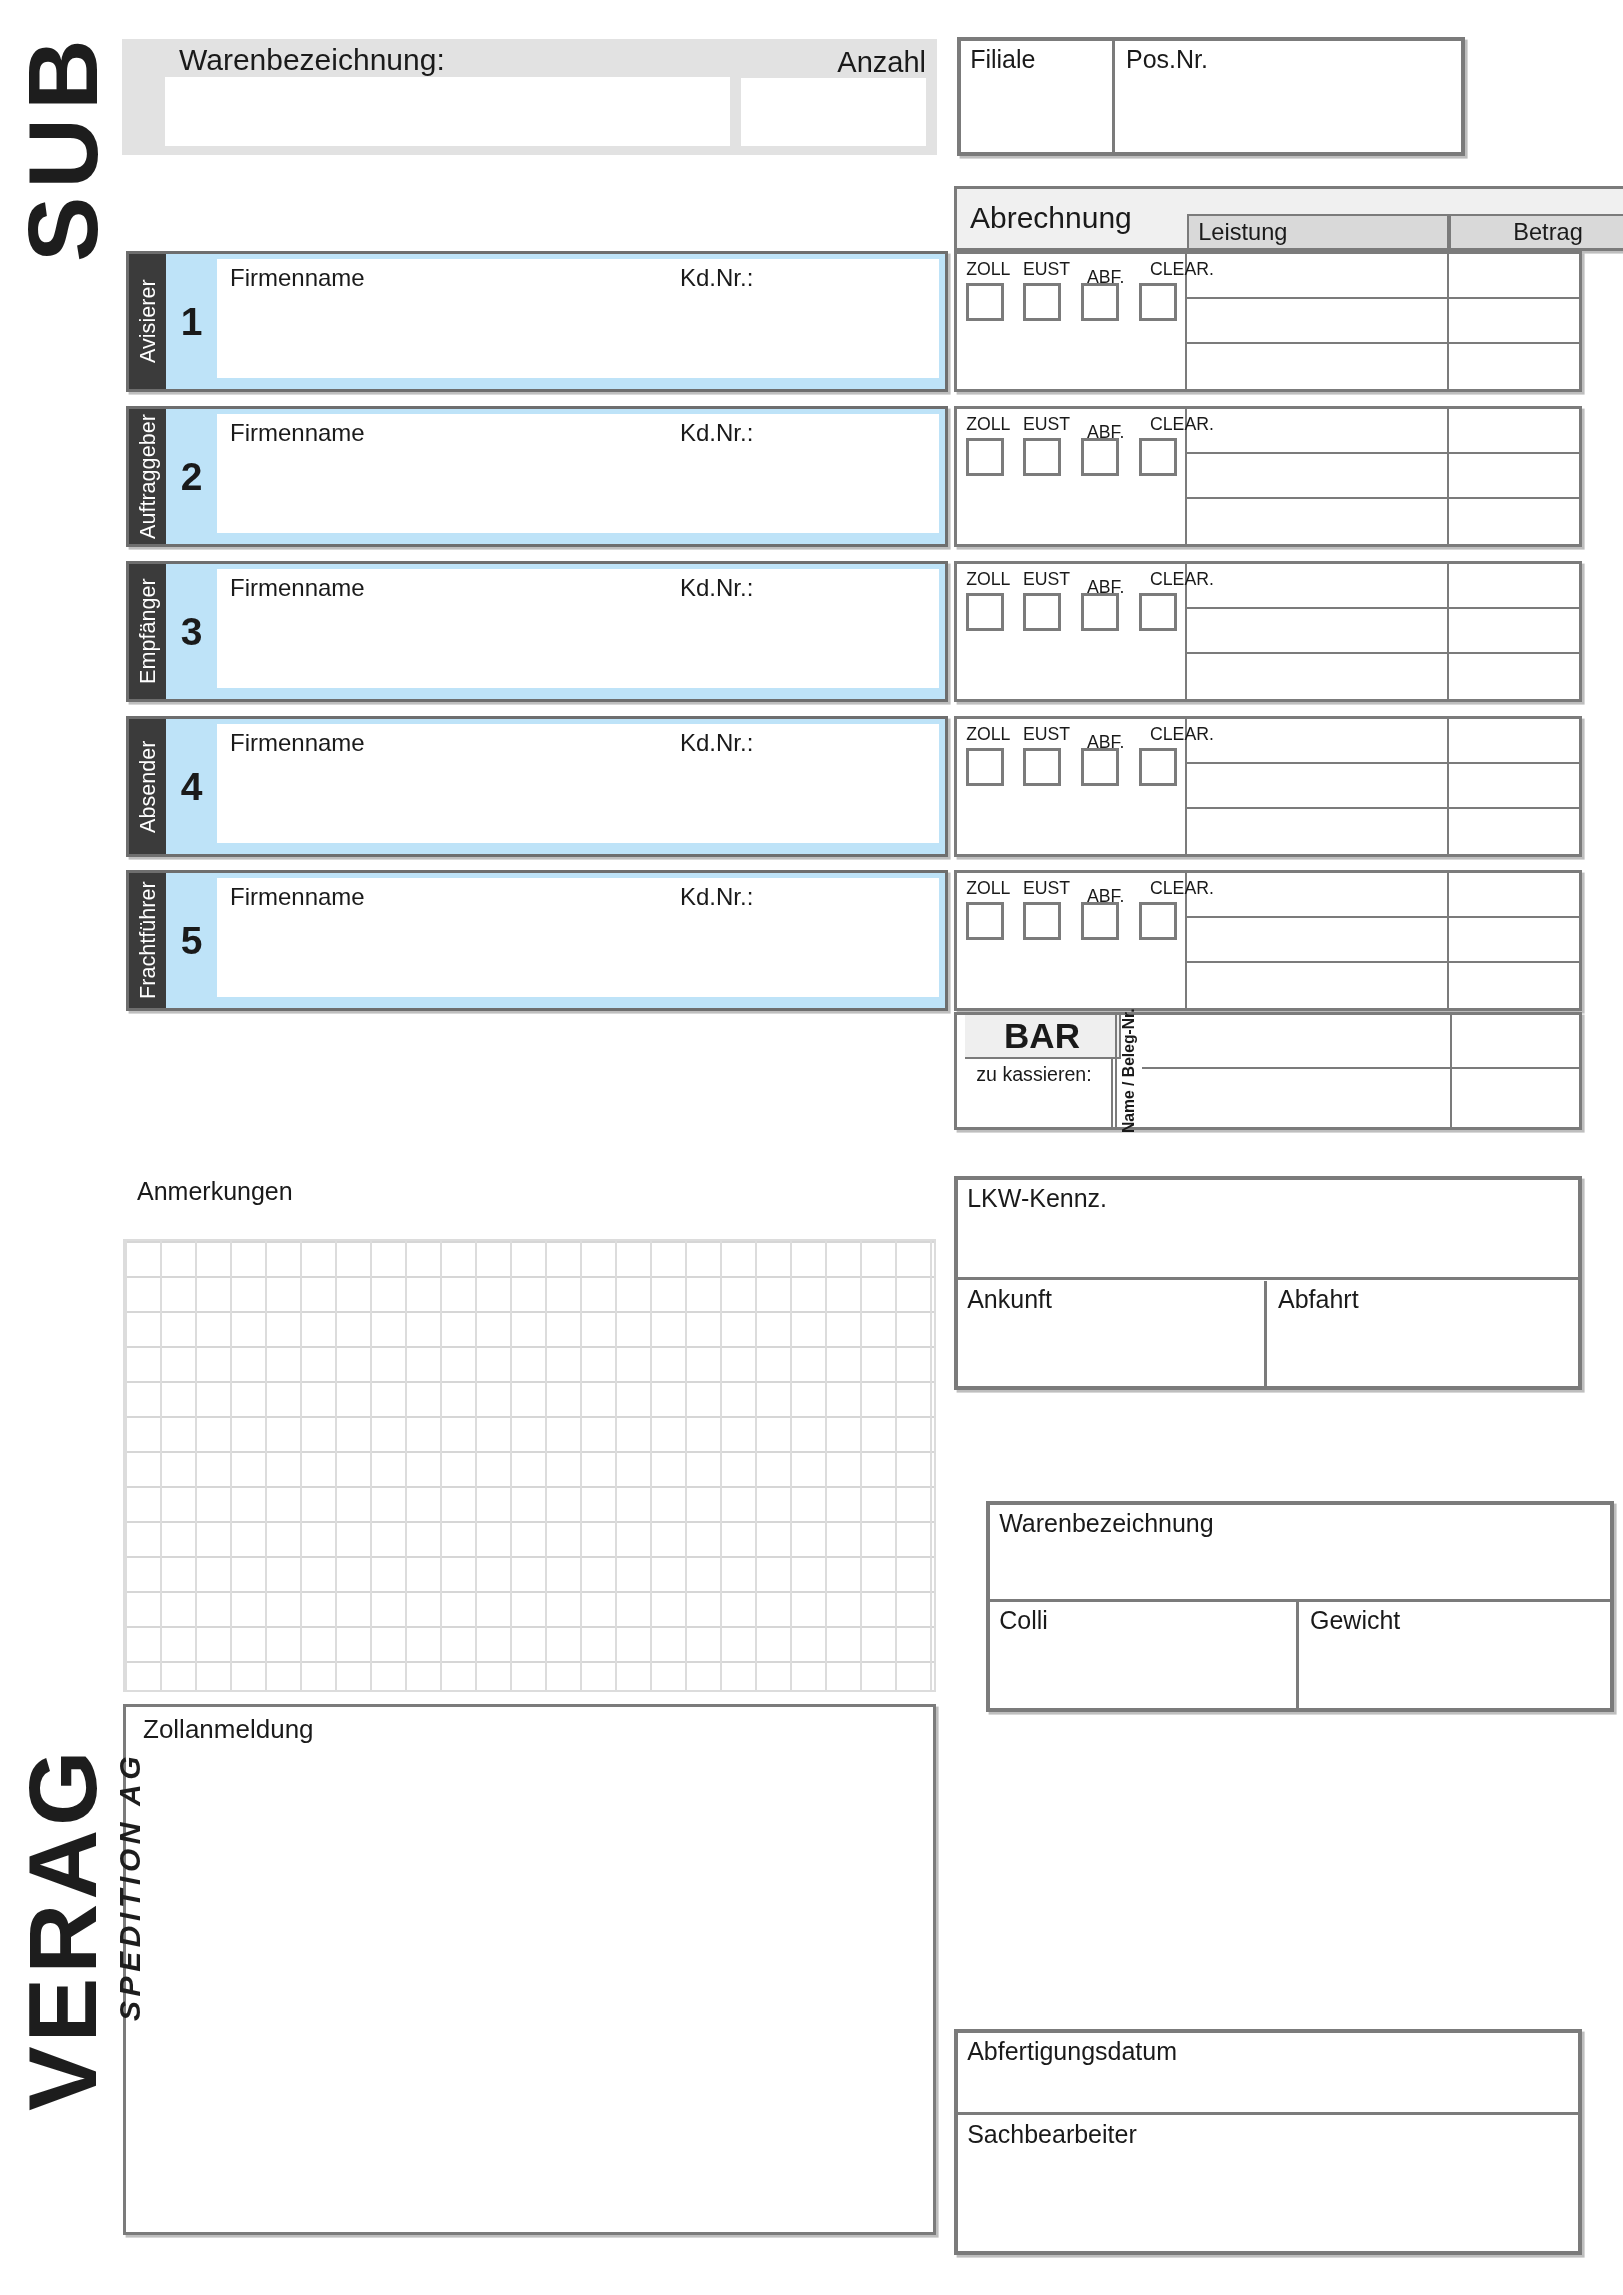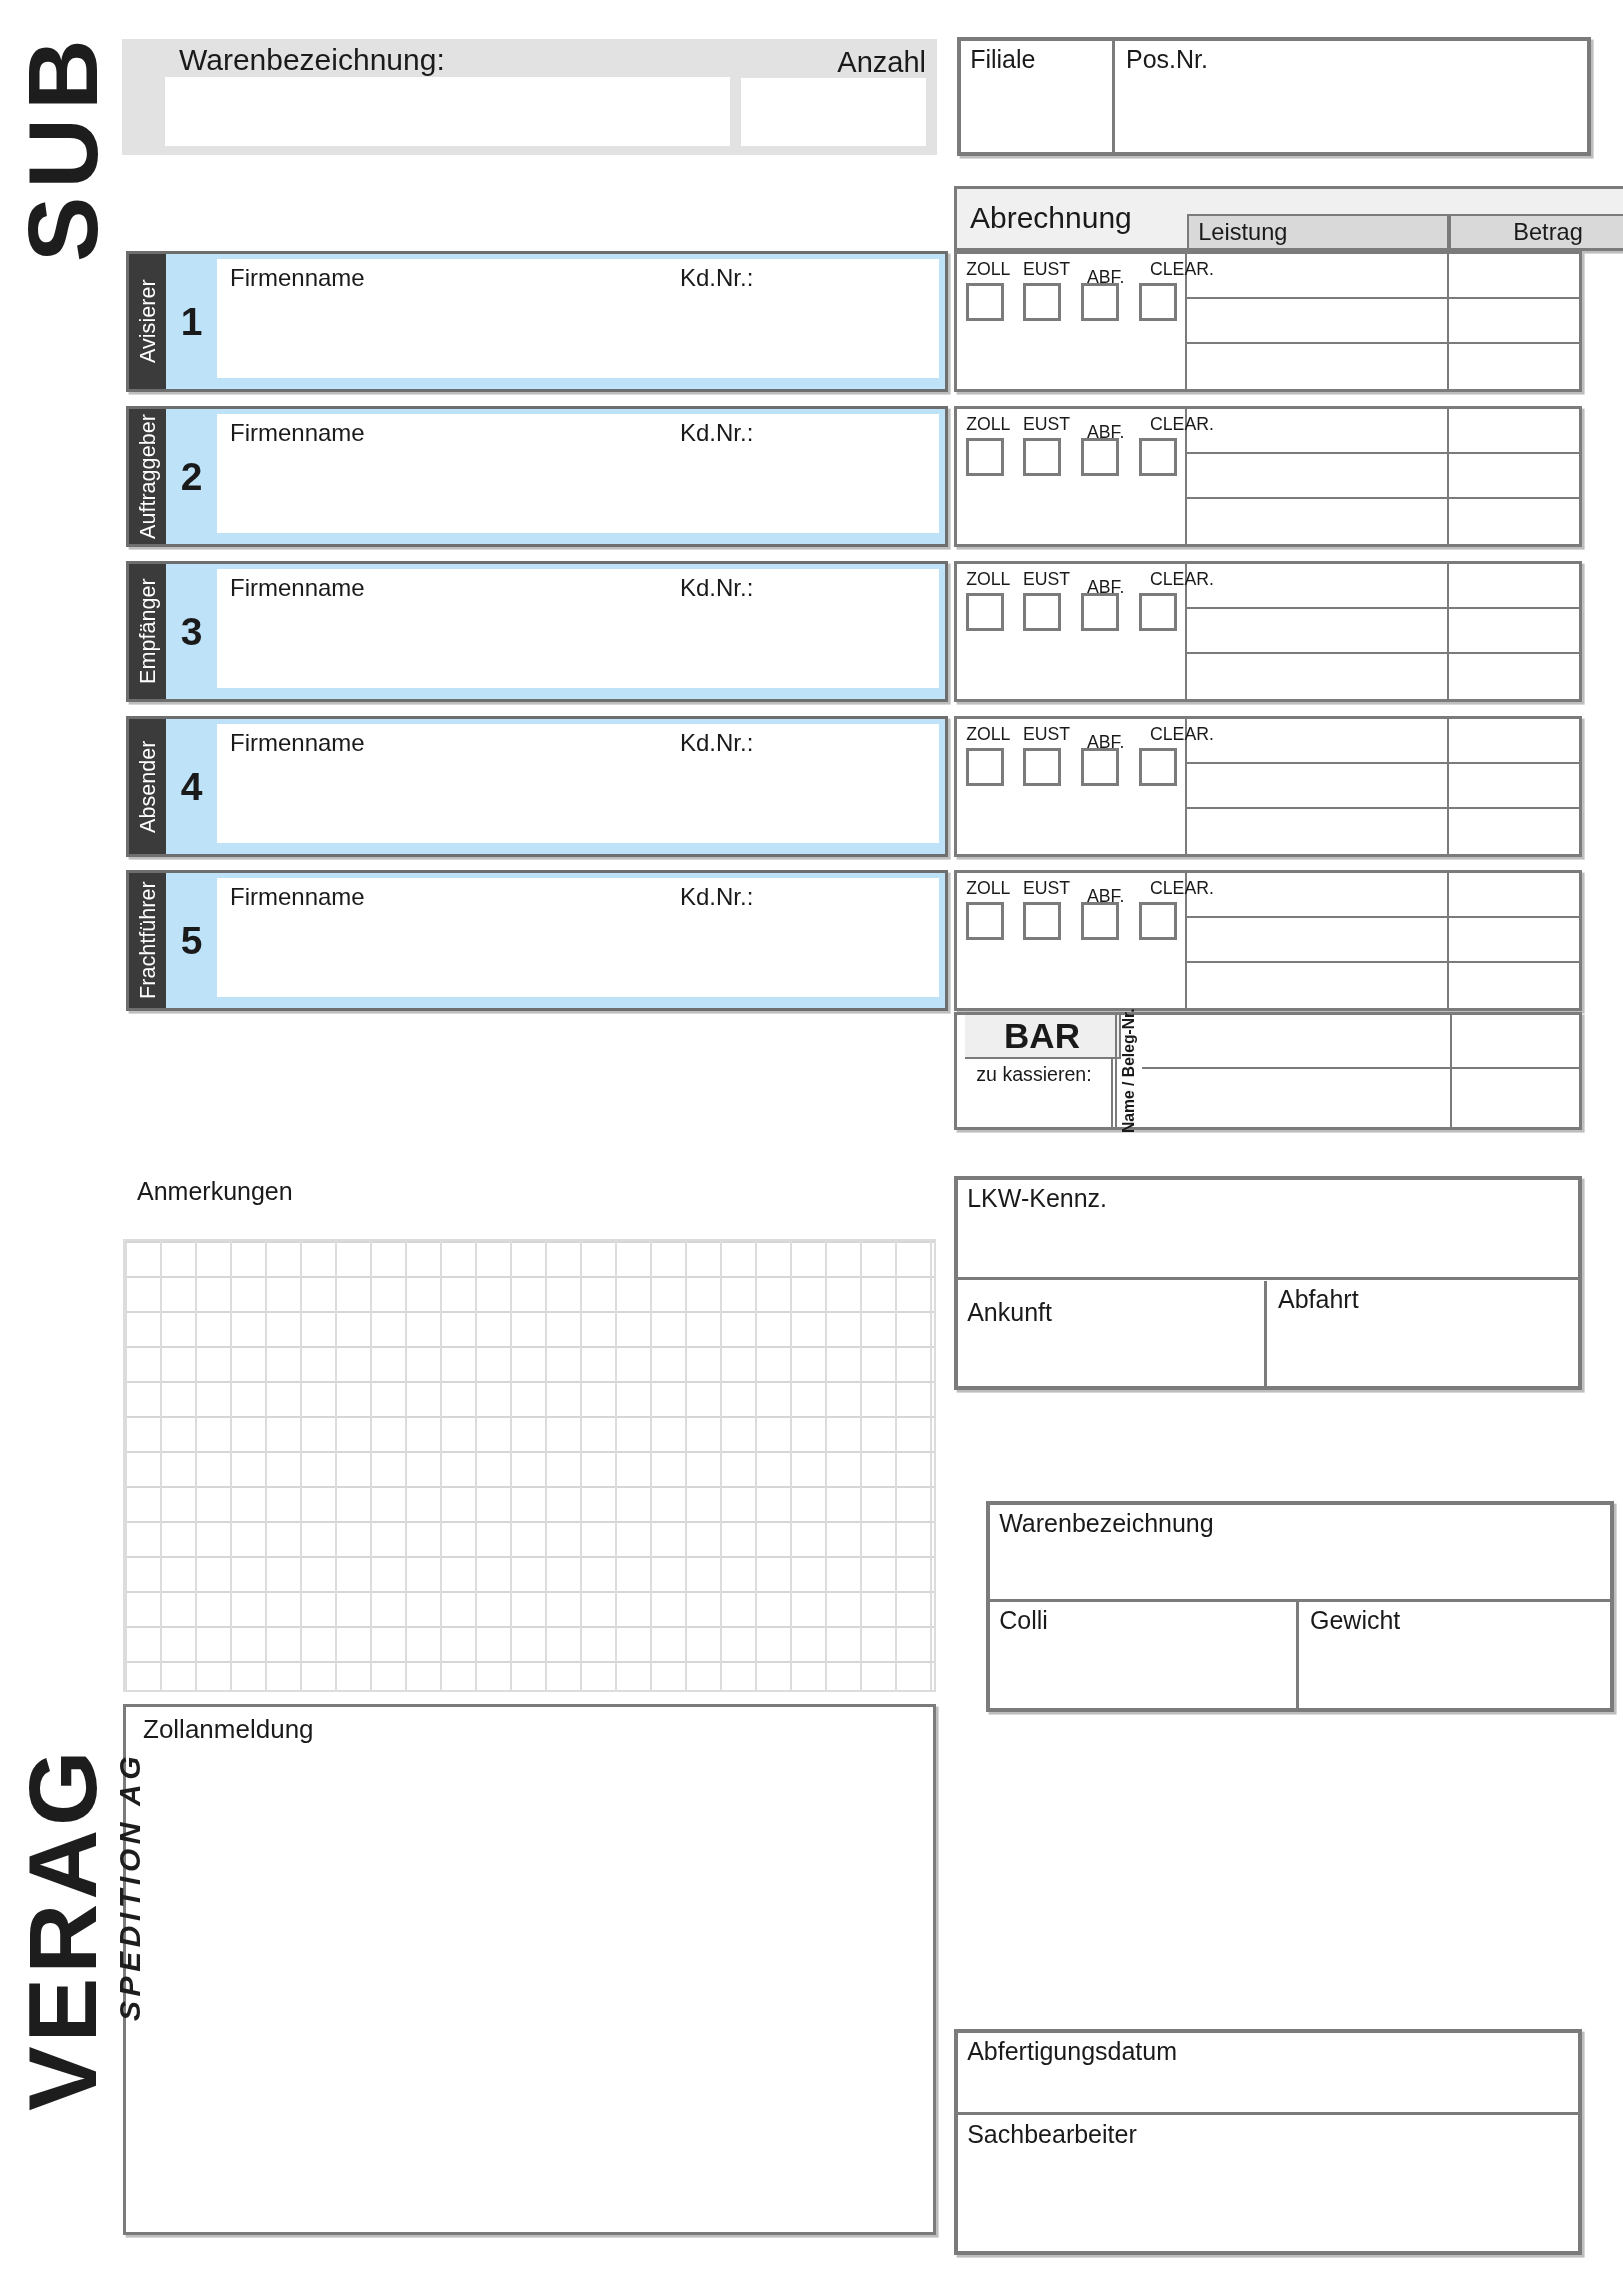--- a/index.html
+++ b/index.html
@@ -39,21 +39,21 @@
   }
 
   
   .header-band{left:122px;top:39px;width:815px;height:116px;background:#e2e2e2;}
   .abf-label{left:179px;top:43px;font-size:30px;}
   .input-a{left:165px;top:77px;width:565px;height:69px;background:#fff;}
   .tarif-label{left:744px;top:46px;width:182px;font-size:29px;text-align:right;}
   .input-b{left:741px;top:78px;width:185px;height:68px;background:#fff;}
 
   .filiale-box{
-    left:957px;top:37px;width:634px;height:119px;
+    left:957px;top:37px;width:508px;height:119px;
     background:#fff;border:4.6px solid #7b7b7b;
     box-shadow:2.6px 2.6px 0 rgba(70,70,70,.35);
     text-align:right;
   }
   .filiale-divider{position:absolute;left:151px;top:0;bottom:0;width:3.3px;background:#7b7b7b;}
   .cell-label{font-size:25px;}
 
   
   .abr-header{
     left:954px;top:186px;width:696px;height:65px;
@@ -337,21 +337,21 @@
 </div>
 
 <div class="abs anm-label">Anmerkungen</div>
 <div class="abs anm-grid"></div>
 
 <div class="abs rbox lkw-box">
   <div class="box-label" style="left:9.2px;top:3.9px;">LKW-Kennz.</div>
   <div style="position:absolute;left:0;right:0;top:39px;height:58px;"></div>
   <div class="h-div" style="top:97px;"></div>
   <div class="v-div" style="left:306px;top:101px;bottom:0;"></div>
-  <div class="box-label" style="left:9.2px;top:118px;">Ankunft</div>
+  <div class="box-label" style="left:9.2px;top:105px;">Ankunft</div>
   <div class="box-label" style="left:320px;top:105px;">Abfahrt</div>
   <div style="position:absolute;left:0;top:140px;width:306px;bottom:0;"></div>
   <div style="position:absolute;left:310px;top:140px;right:0;bottom:0;"></div>
 </div>
 
 <div class="abs rbox waren-box">
   <div class="box-label" style="left:9.2px;top:3.9px;">Warenbezeichnung</div>
   <div style="position:absolute;left:0;right:0;top:39px;height:55px;"></div>
   <div class="h-div" style="top:94px;"></div>
   <div class="v-div" style="left:306px;top:97px;bottom:0;"></div>

